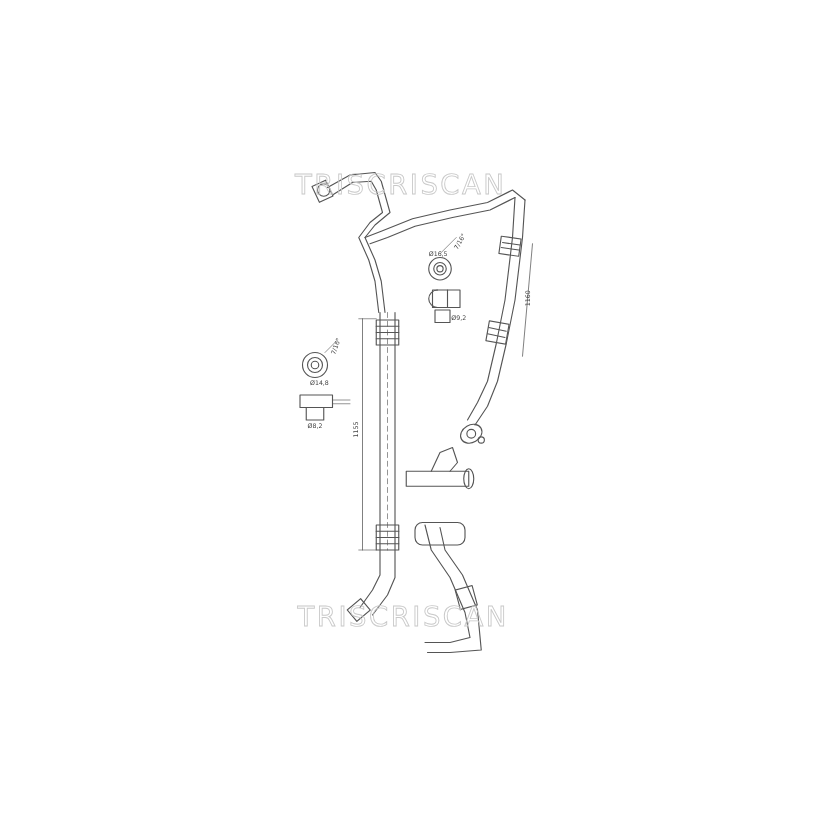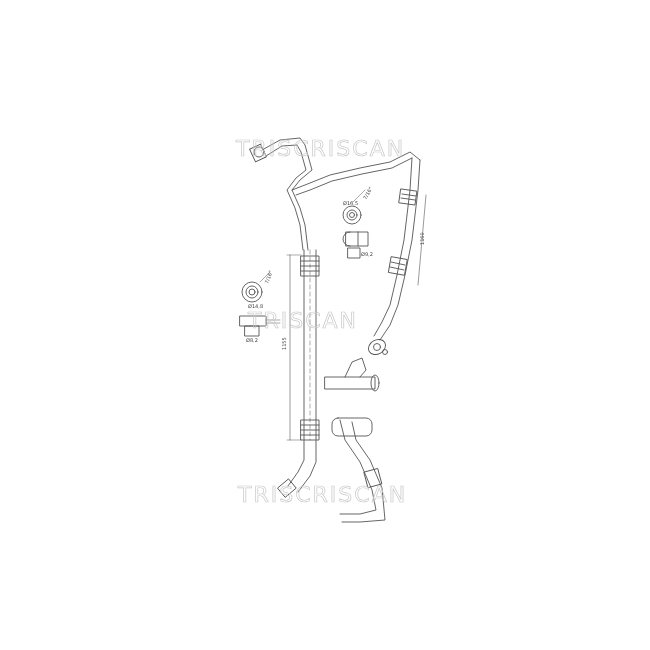--- a/index.html
+++ b/index.html
@@ -97,15 +97,14 @@
     <text class="dimlbl" x="424" y="245" transform="rotate(-90 424 245)">1160</text>
     <text class="dimlbl" x="343" y="205">Ø16,5</text>
     <text class="dimlbl" x="366" y="200" transform="rotate(-60 366 200)">7/16"</text>
     <text class="dimlbl" x="361" y="256">Ø9,2</text>
     <text class="dimlbl" x="248" y="308">Ø14,8</text>
     <text class="dimlbl" x="268" y="284" transform="rotate(-70 268 284)">7/16"</text>
     <text class="dimlbl" x="246" y="342">Ø8,2</text>
   </svg>
 
   <div class="wm" style="left:236px;top:136px;">TRISCRISCAN</div>
-  <div class="wm" style="left:248px;top:308px;">TRISCAN</div>
   <div class="wm" style="left:238px;top:482px;">TRISCRISCAN</div>
 </div>
 
 </body></html>

